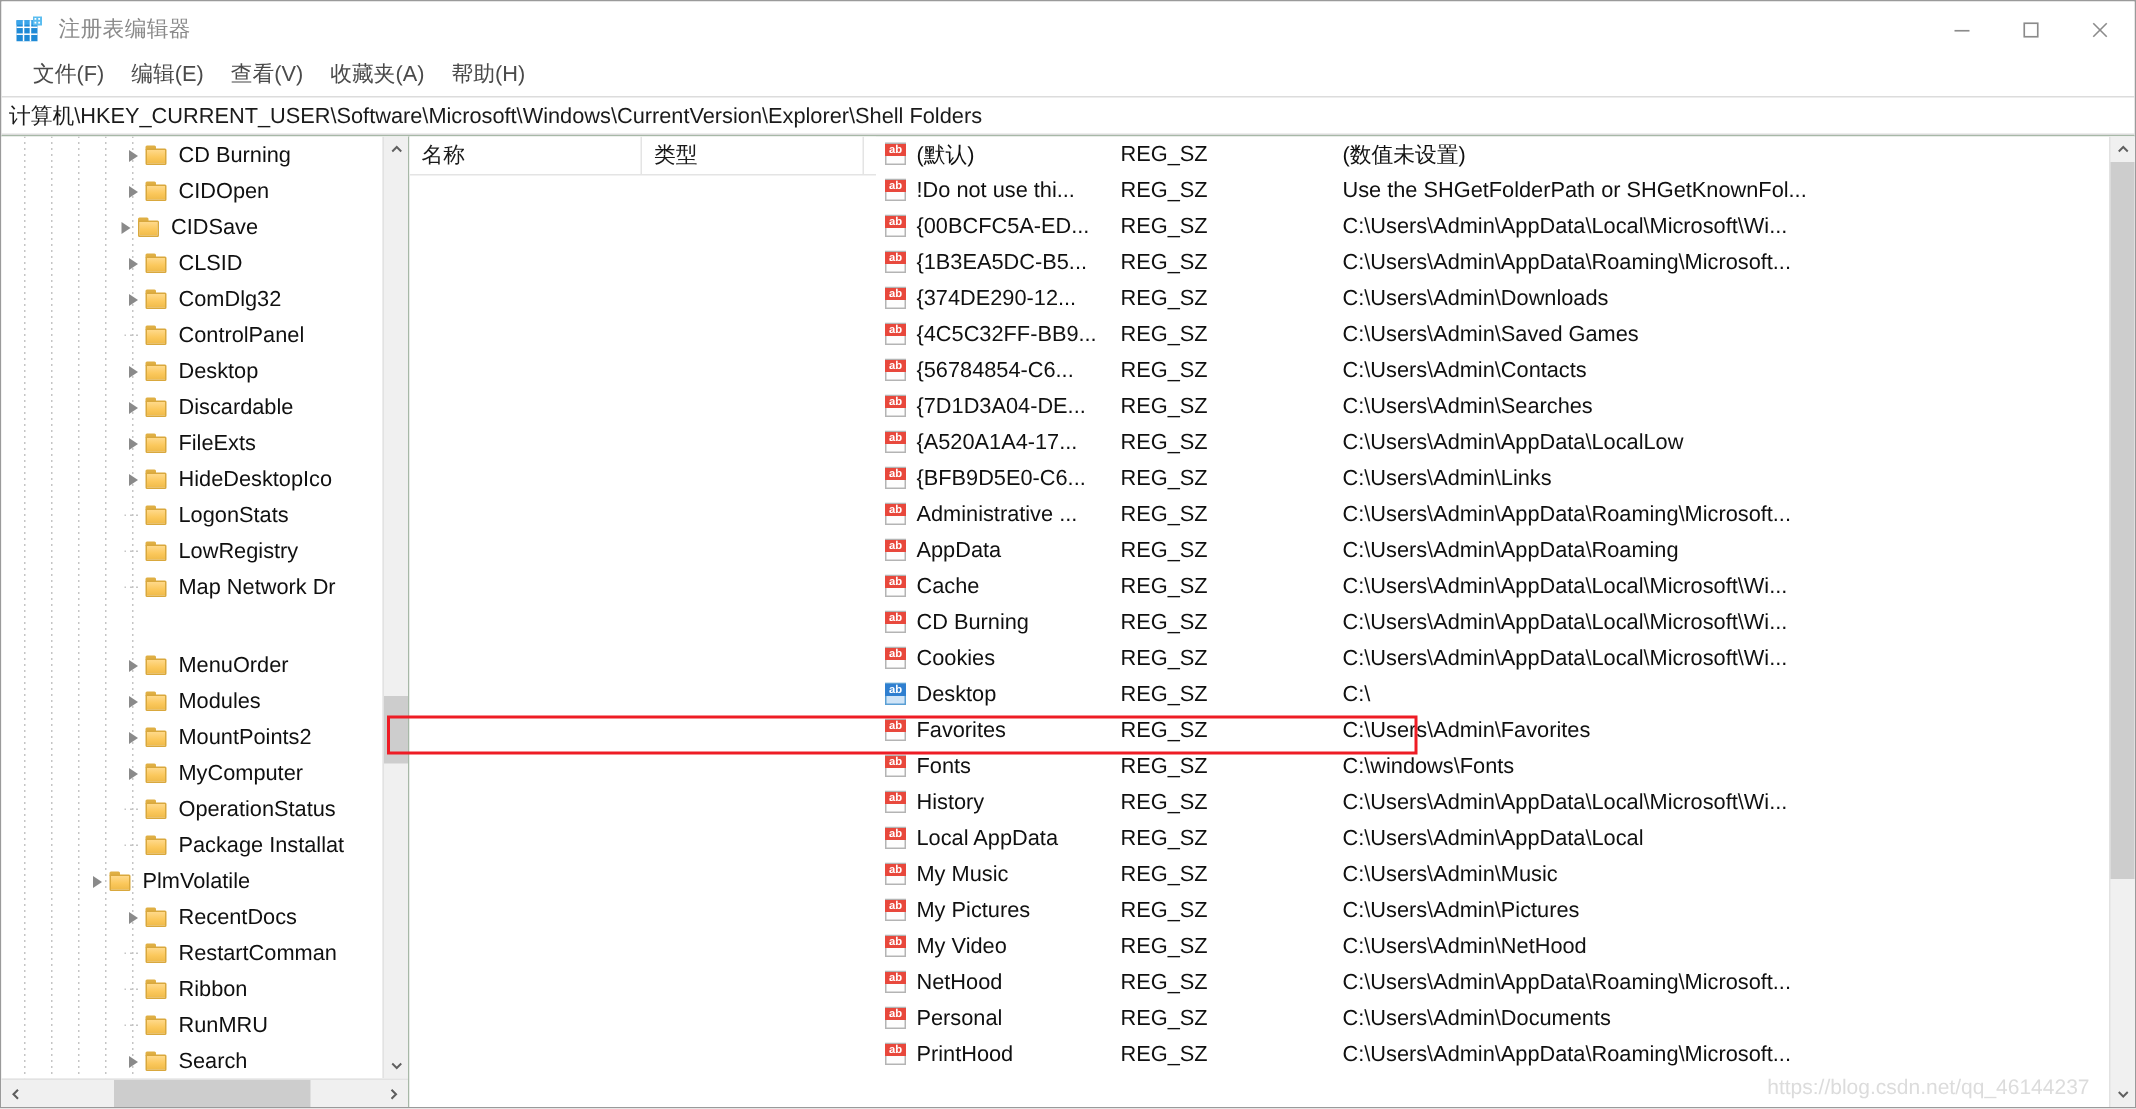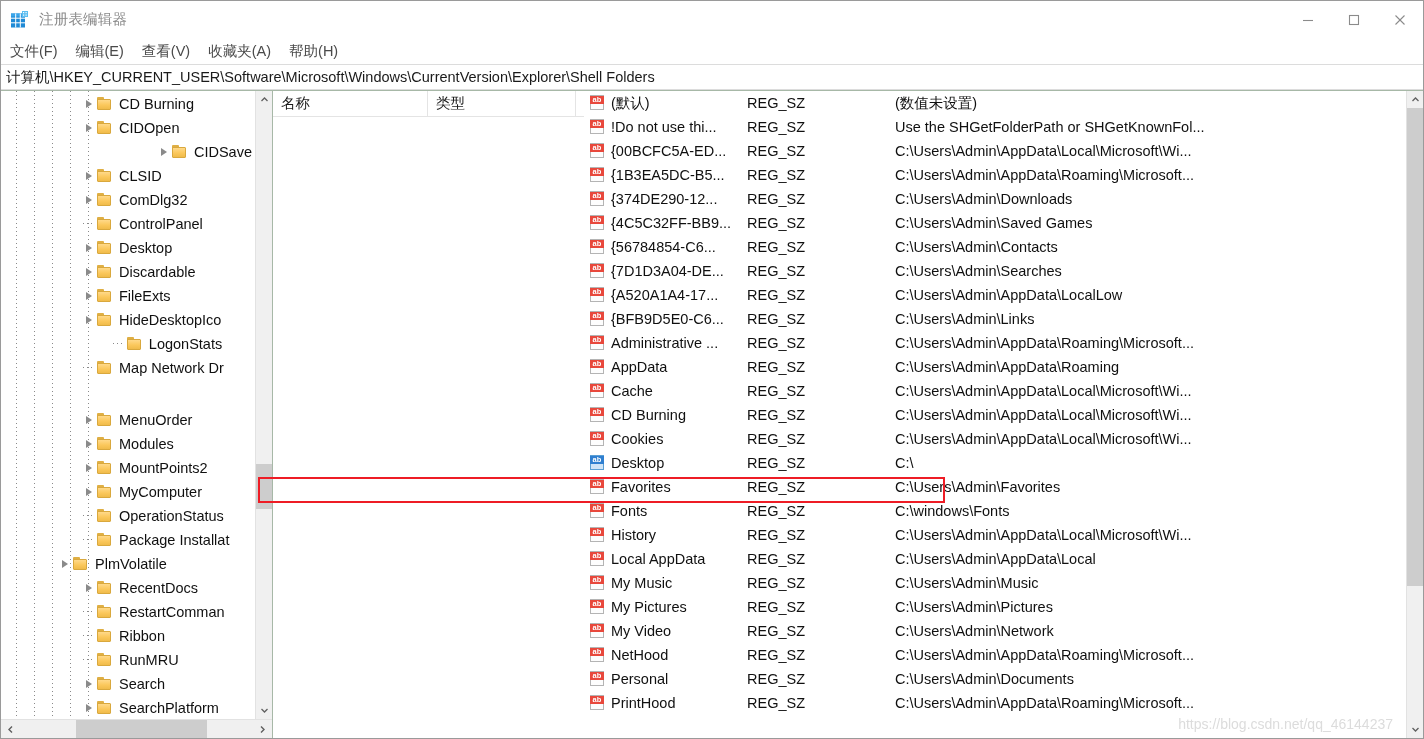--- a/index.html
+++ b/index.html
@@ -50,22 +50,22 @@
     display: flex; align-items: center; justify-content: center;
     cursor: default;
   }
   .win-btn svg { stroke: #8b8b8b; stroke-width: 1.1; fill: none; }
 
   
   .menubar {
     height: 26px; min-height: 26px;
     background: #ffffff;
     display: flex;
-    align-items: center;
-    padding-left: 0;
+    align-items: flex-start;
+    padding-left: 12px;
     font-size: 14.5px;
     color: #4a4a4a;
   }
   .menu-item {
     padding: 2px 9px;
     cursor: default;
     white-space: nowrap;
   }
 
   
@@ -415,21 +415,21 @@
             <div class="tree-row" style="padding-left: 80px;">
               <div class="expander">
                 <div class="chev"></div>
               </div>
               <div class="folder">
                 <div class="tab"></div>
                 <div class="bd"></div>
               </div>
               <span class="tree-label">CIDOpen</span>
             </div>
-            <div class="tree-row" style="padding-left: 75px; justify-content: flex-end;">
+            <div class="tree-row" style="padding-left: 75px;">
               <div class="expander">
                 <div class="chev"></div>
               </div>
               <div class="folder">
                 <div class="tab"></div>
                 <div class="bd"></div>
               </div>
               <span class="tree-label">CIDSave</span>
             </div>
             <div class="tree-row" style="padding-left: 80px;">
@@ -493,27 +493,35 @@
             <div class="tree-row" style="padding-left: 80px;">
               <div class="expander">
                 <div class="chev"></div>
               </div>
               <div class="folder">
                 <div class="tab"></div>
                 <div class="bd"></div>
               </div>
               <span class="tree-label">HideDesktopIco</span>
             </div>
-            <div class="tree-row" style="padding-left: 80px; justify-content: center;">
+            <div class="tree-row" style="padding-left: 80px;">
               <div class="connector"></div>
               <div class="folder">
                 <div class="tab"></div>
                 <div class="bd"></div>
               </div>
               <span class="tree-label">LogonStats</span>
+            </div>
+            <div class="tree-row" style="padding-left: 80px;">
+              <div class="connector"></div>
+              <div class="folder">
+                <div class="tab"></div>
+                <div class="bd"></div>
+              </div>
+              <span class="tree-label">LowRegistry</span>
             </div>
             <div class="tree-row" style="padding-left: 80px;">
               <div class="connector"></div>
               <div class="folder">
                 <div class="tab"></div>
                 <div class="bd"></div>
               </div>
               <span class="tree-label">Map Network Dr</span>
             </div>
             <div class="tree-row" style="padding-left: 80px; margin-top: 28px;">
@@ -972,21 +980,21 @@
                 <div class="cell name">
                   <div class="abicon">
                     <div class="page"></div>
                     <div class="band">
                       <span>ab</span>
                     </div>
                   </div>
                   <span>My Video</span>
                 </div>
                 <div class="cell type">REG_SZ</div>
-                <div class="cell data">C:\Users\Admin\Network</div>
+                <div class="cell data">C:\Users\Admin\NetHood</div>
               </div>
               <div class="row">
                 <div class="cell name">
                   <div class="abicon">
                     <div class="page"></div>
                     <div class="band">
                       <span>ab</span>
                     </div>
                   </div>
                   <span>NetHood</span>

